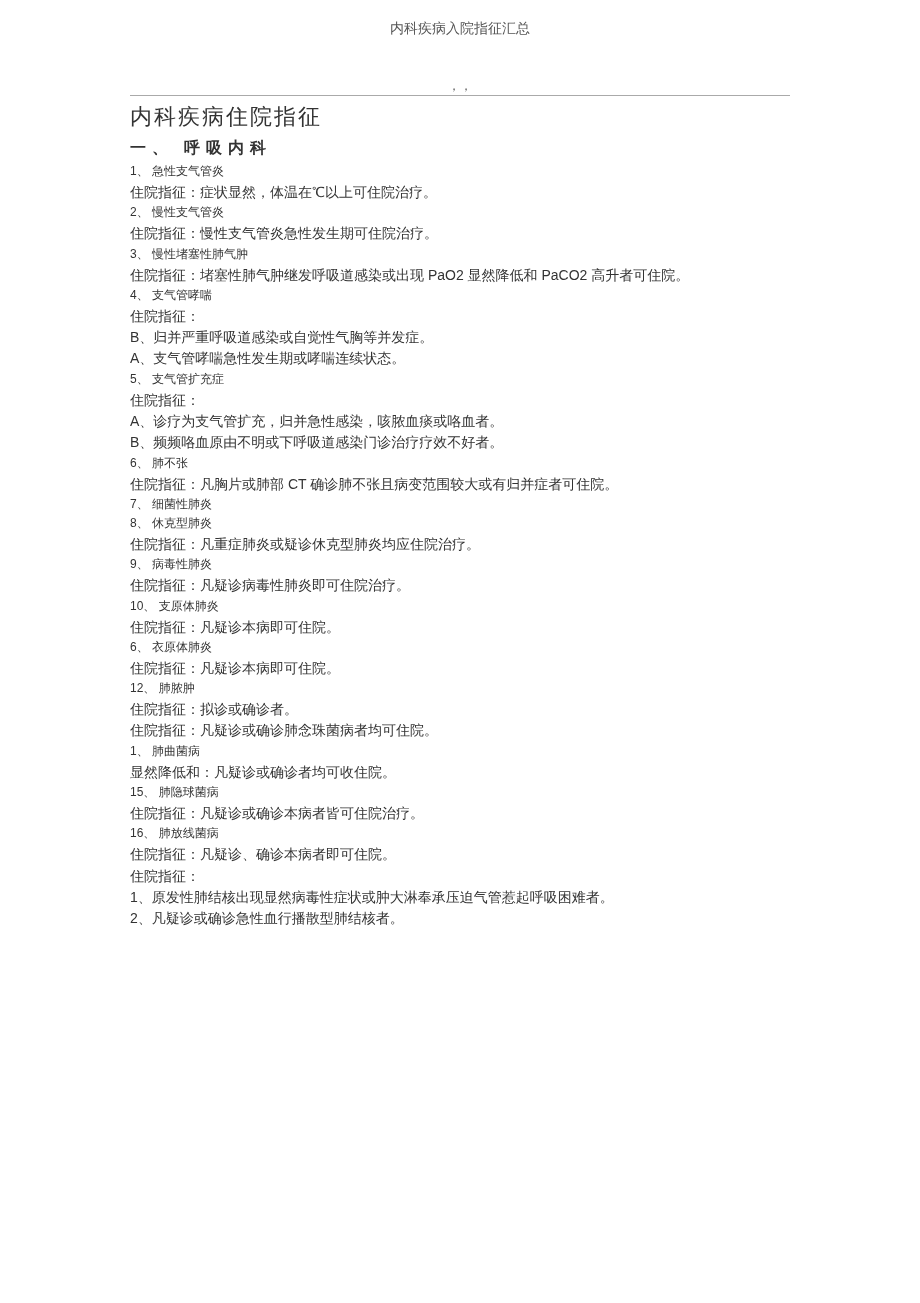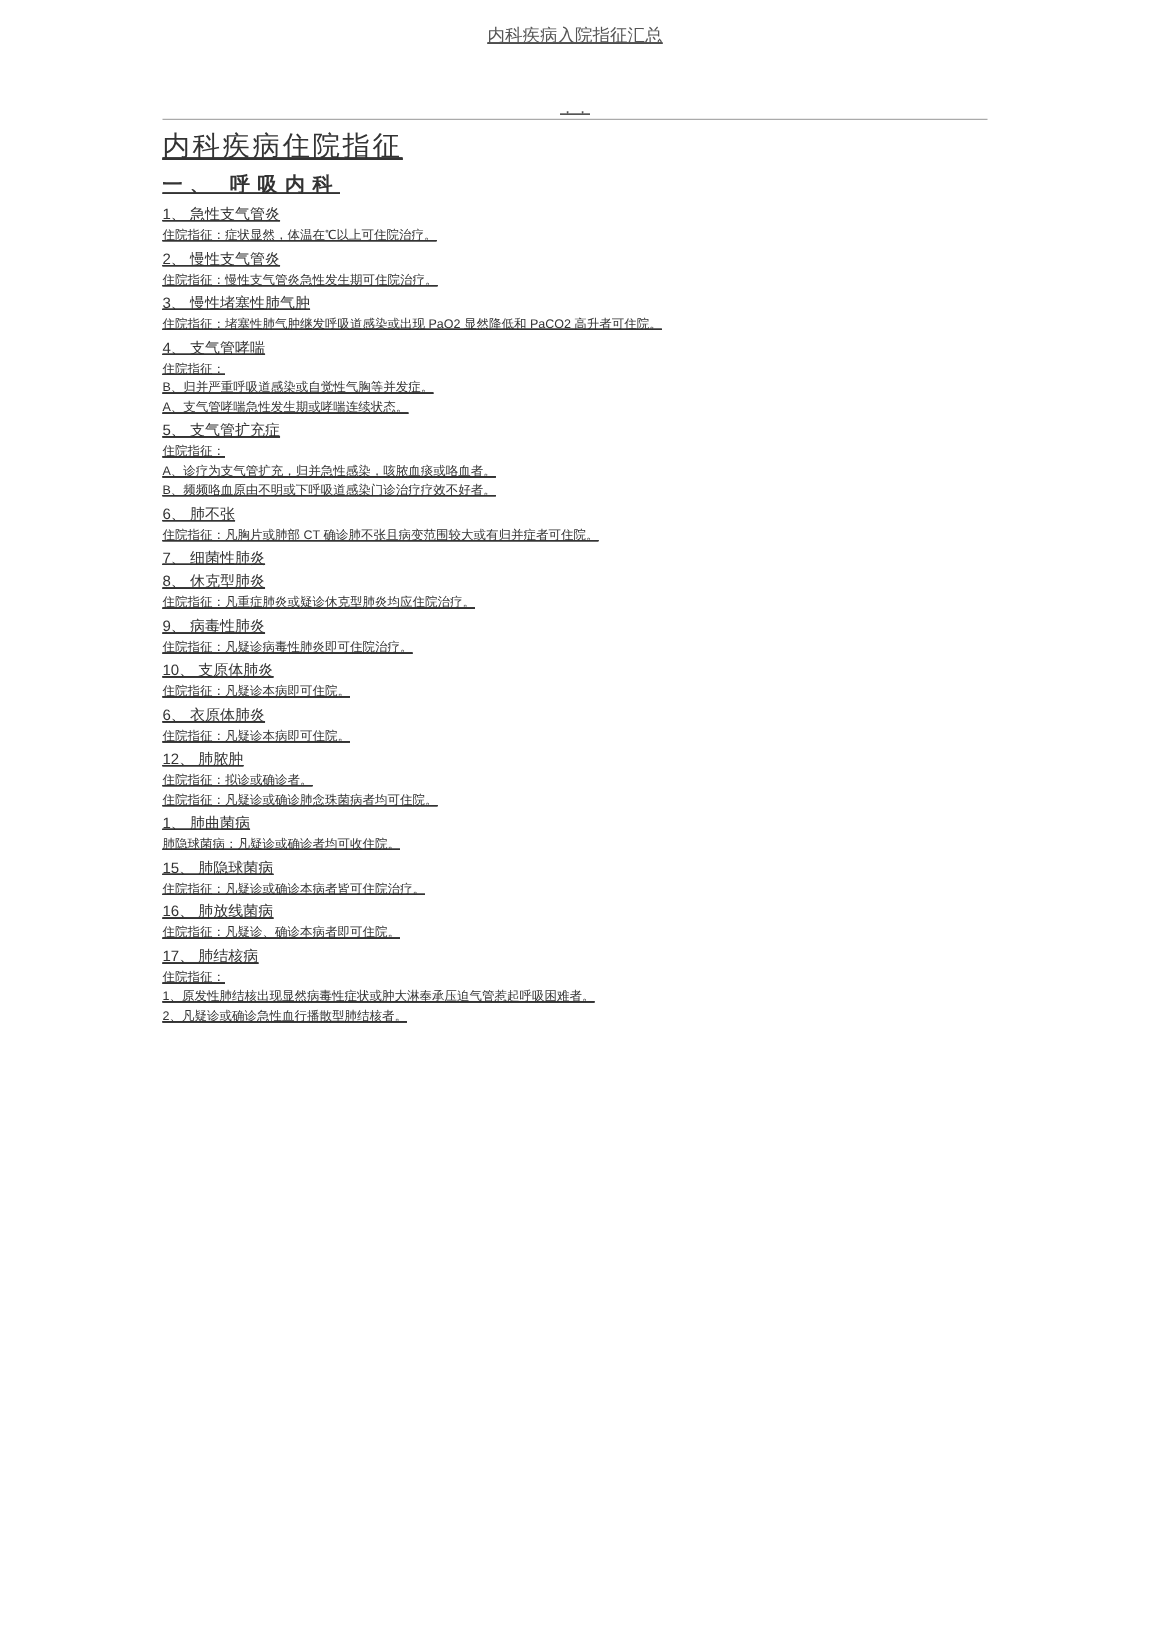--- a/index.html
+++ b/index.html
@@ -1,19 +1,18 @@
 <!DOCTYPE html>
 <html><head>
   <meta charset="utf-8">
   <style>
     * {
       margin: 0;
       padding: 0;
       box-sizing: border-box;
-      text-decoration: underline;
     }
     body {
       background: #ffffff;
       font-family: "SimSun", "宋体", serif;
       width: 920px;
       padding: 20px 130px 400px 130px;
       color: #333333;
     }
     .page-header {
       text-align: center;
@@ -43,21 +42,21 @@
       font-size: 16px;
       letter-spacing: 6px;
       margin: 2px 0 4px 0;
     }
     .item-title {
       font-size: 12px;
       margin: 2px 0 2px 0;
       font-family: Arial, "SimSun", "宋体", sans-serif;
     }
     .body-line {
-      font-size: 10px;
+      font-size: 14px;
       line-height: 1.45;
       margin: 1px 0;
       color: #333333;
       font-family: "SimSun", "宋体", Arial, sans-serif;
     }
   </style>
 </head>
 <body>
 
 <div class="page-header">内科疾病入院指征汇总</div>
@@ -92,22 +91,21 @@
     <div class="item-title">9、 病毒性肺炎</div>
     <div class="body-line">住院指征：凡疑诊病毒性肺炎即可住院治疗。</div>
     <div class="item-title">10、 支原体肺炎</div>
     <div class="body-line">住院指征：凡疑诊本病即可住院。</div>
     <div class="item-title">6、 衣原体肺炎</div>
     <div class="body-line">住院指征：凡疑诊本病即可住院。</div>
     <div class="item-title">12、 肺脓肿</div>
     <div class="body-line">住院指征：拟诊或确诊者。</div>
     <div class="body-line">住院指征：凡疑诊或确诊肺念珠菌病者均可住院。</div>
     <div class="item-title">1、 肺曲菌病</div>
-    <div class="body-line">肺隐球菌病：凡疑诊或确诊者均可收住院。</div>
+    <div class="body-line">显然降低和：凡疑诊或确诊者均可收住院。</div>
     <div class="item-title">15、 肺隐球菌病</div>
     <div class="body-line">住院指征：凡疑诊或确诊本病者皆可住院治疗。</div>
     <div class="item-title">16、 肺放线菌病</div>
     <div class="body-line">住院指征：凡疑诊、确诊本病者即可住院。</div>
-    <div class="item-title">17、 肺结核病</div>
     <div class="body-line">住院指征：</div>
     <div class="body-line">1、原发性肺结核出现显然病毒性症状或肿大淋奉承压迫气管惹起呼吸困难者。</div>
     <div class="body-line">2、凡疑诊或确诊急性血行播散型肺结核者。</div>
   </div>
 
 </body></html>

